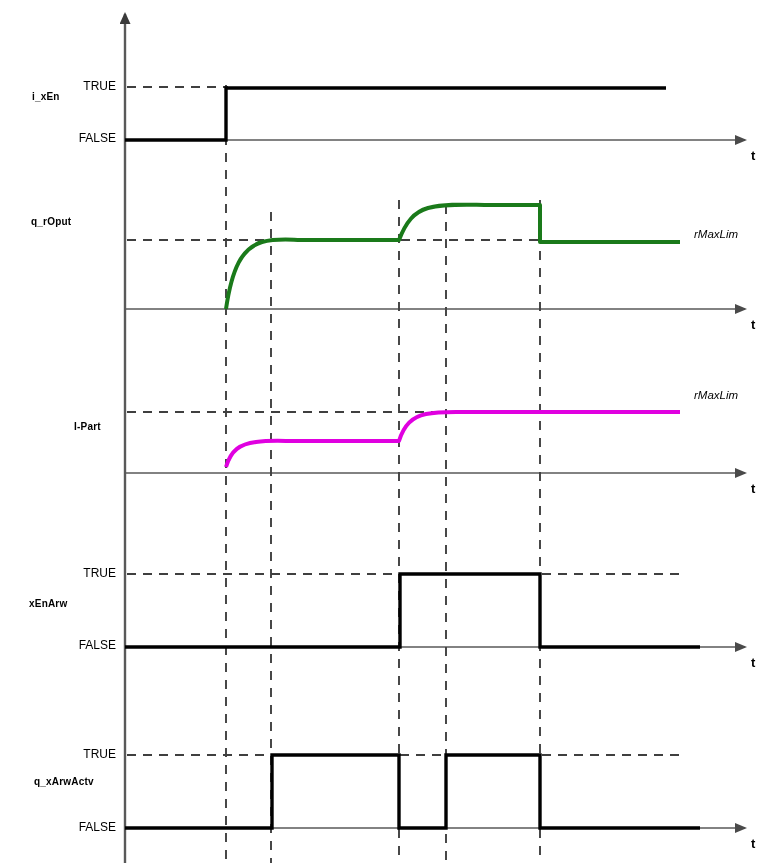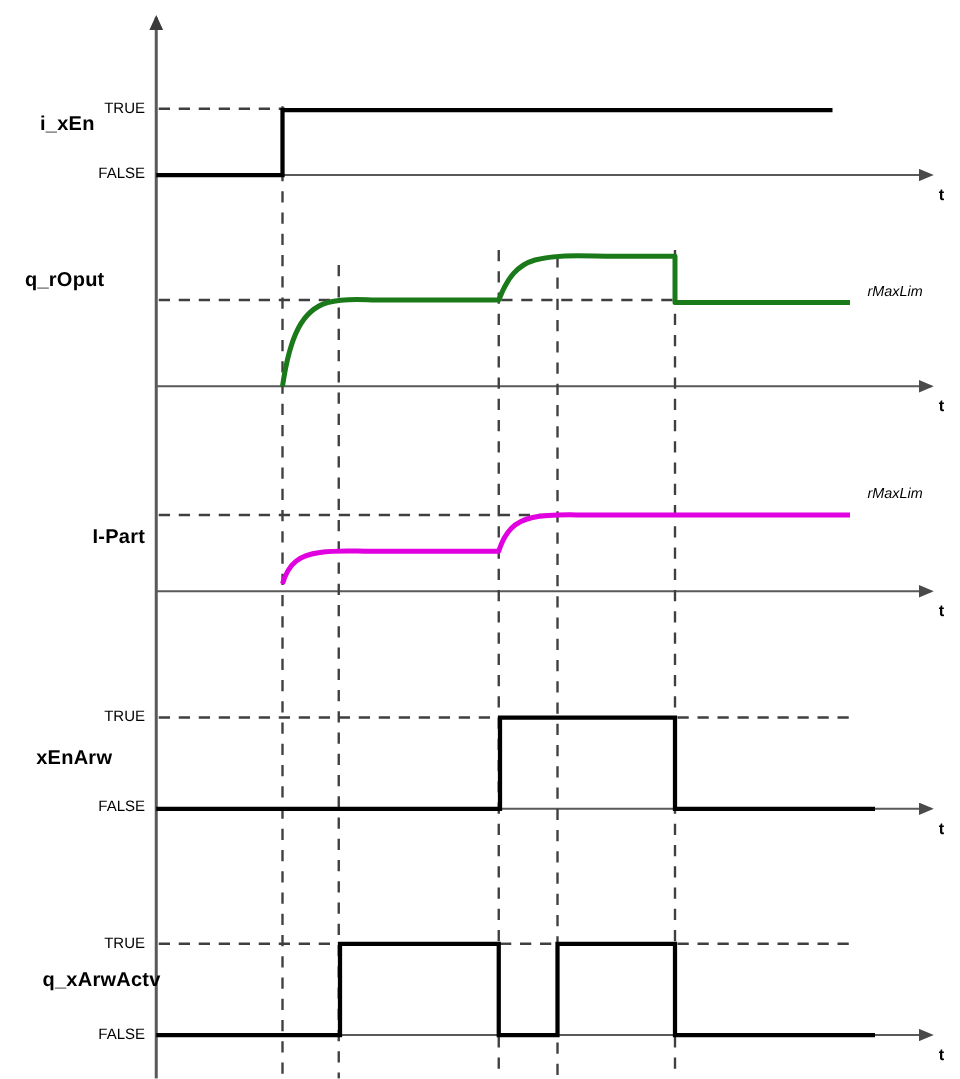--- a/index.html
+++ b/index.html
@@ -1,20 +1,20 @@
 <!DOCTYPE html>
 <html><head>
 <meta charset="utf-8">
 <style>
   html,body{margin:0;padding:0;background:#ffffff;}
   body{width:768px;height:863px;font-family:"Liberation Sans",sans-serif;}
   #stage{position:relative;width:768px;height:863px;overflow:hidden;background:#fff;}
   #svgroot{position:absolute;left:0;top:0;width:768px;height:863px;}
   .sig-label{
-    position:absolute;font-weight:bold;font-size:16px;color:#000;
+    position:absolute;font-weight:bold;font-size:10px;color:#000;
     white-space:nowrap;letter-spacing:.2px;
   }
   .lvl-label{
     position:absolute;font-size:12px;color:#000;white-space:nowrap;
     text-align:right;
   }
   .ax-label{
     position:absolute;font-weight:bold;font-size:13px;color:#000;white-space:nowrap;
   }
   .lim-label{
@@ -109,21 +109,21 @@
       <path d="M125,647 L400,647 L400,574 L540,574 L540,647 L700,647" fill="none" stroke="#000000" stroke-width="3.4" stroke-linejoin="miter" stroke-linecap="butt"></path>
     </g>
 
     <g>
       <path d="M125,828 L272,828 L272,755 L399,755 L399,828
                L446,828 L446,755 L540,755 L540,828 L700,828" fill="none" stroke="#000000" stroke-width="3.4" stroke-linejoin="miter" stroke-linecap="butt"></path>
     </g>
   </svg>
 
   <div class="sig-label" style="left:32px;top:91px;">i_xEn</div>
-  <div class="sig-label" style="left:20px;top:216px;">q_rOput</div>
+  <div class="sig-label" style="left:31px;top:216px;">q_rOput</div>
   <div class="sig-label" style="left:31px;top:421px;padding-left:43px;">I-Part</div>
   <div class="sig-label" style="left:29px;top:598px;">xEnArw</div>
   <div class="sig-label" style="left:2px;top:776px;margin-left:32px;">q_xArwActv</div>
 
   <div class="lvl-label" style="left:36px;top:79px;width:80px;">TRUE</div>
   <div class="lvl-label" style="left:36px;top:131px;width:80px;">FALSE</div>
 
   <div class="lvl-label" style="left:36px;top:566px;width:80px;">TRUE</div>
   <div class="lvl-label" style="left:36px;top:638px;width:80px;">FALSE</div>
 

